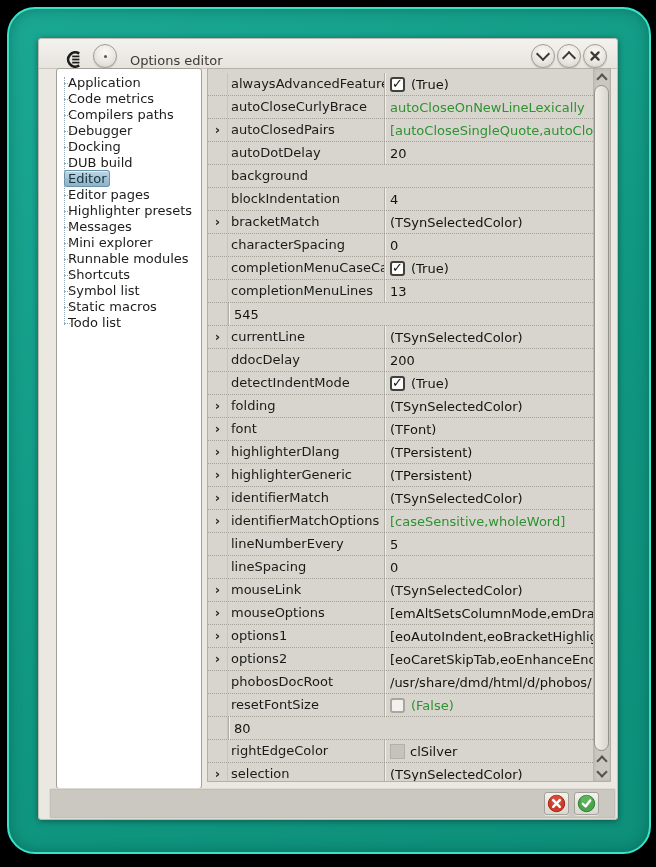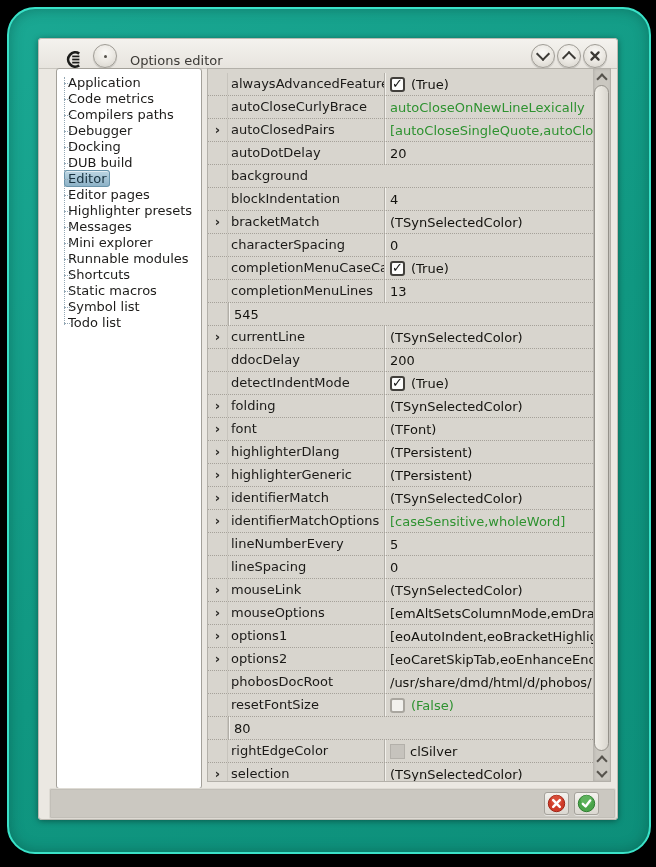--- a/index.html
+++ b/index.html
@@ -212,24 +212,24 @@
           <li class="tree-item">
             <span class="lbl">Mini explorer</span>
           </li>
           <li class="tree-item">
             <span class="lbl">Runnable modules</span>
           </li>
           <li class="tree-item">
             <span class="lbl">Shortcuts</span>
           </li>
           <li class="tree-item">
+            <span class="lbl">Symbol list</span>
+          </li>
+          <li class="tree-item">
             <span class="lbl">Static macros</span>
-          </li>
-          <li class="tree-item">
-            <span class="lbl">Symbol list</span>
           </li>
           <li class="tree-item">
             <span class="lbl">Todo list</span>
           </li>
       </ul>
 
       <div class="grid">
         <div class="rows">
           <div class="row kind-check checked">
               <span class="gutter">

